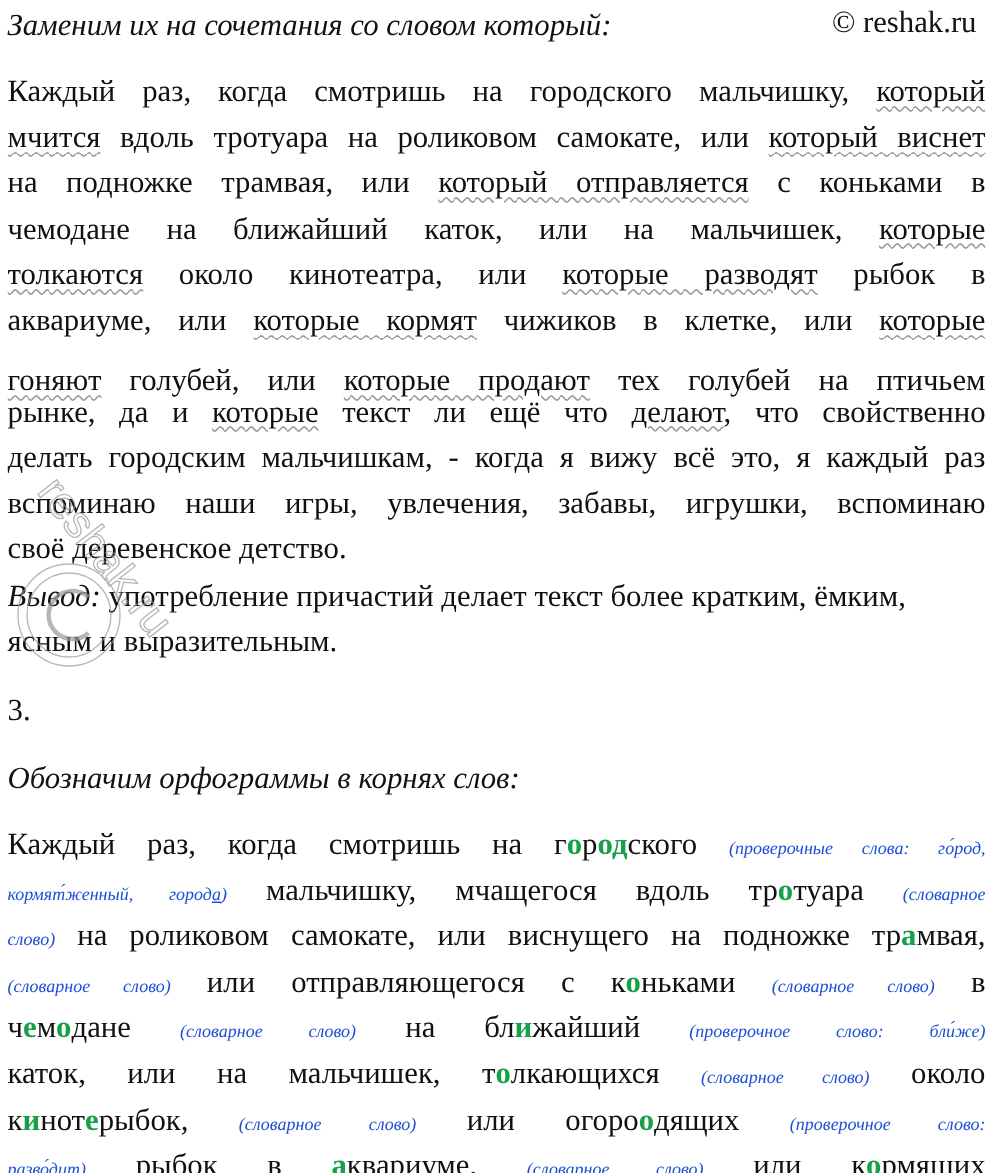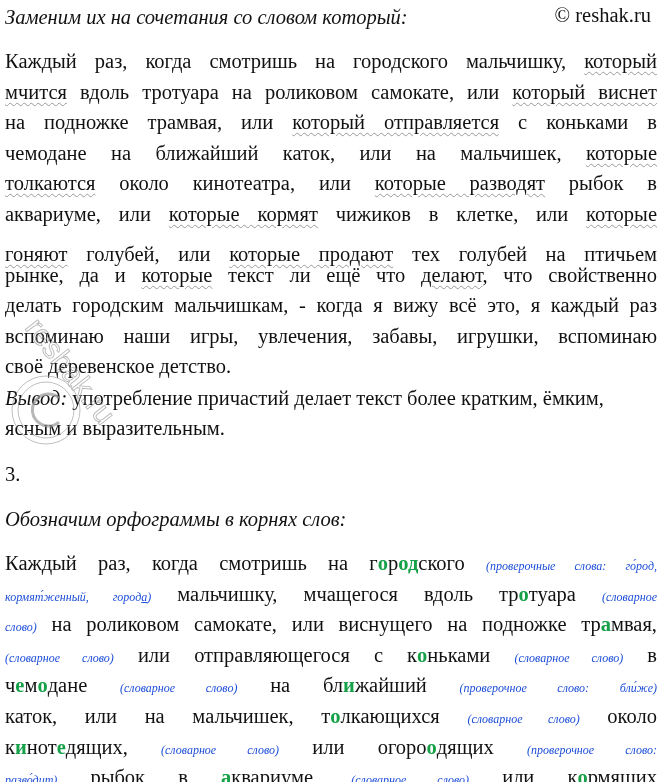--- a/index.html
+++ b/index.html
@@ -45,21 +45,21 @@
   <div class="line" style="top:459px;">3.</div>
   <div class="line it" style="top:504px;">Обозначим орфограммы в корнях слов:</div>
 
   <div id="p2">
       <div class="line just" style="top: 548px;"><span class="">Каждый раз, когда смотришь на г</span><span class="g">о</span><span class="">р</span><span class="g">о</span><span class="g">д</span><span class="">ского </span><span class="hint">(проверочные слова: го́род,</span></div>
       <div class="line just" style="top: 578.6px;"><span class="hint">кормят́женный, город</span><span class="hint ul">а</span><span class="hint">)</span><span class=""> мальчишку, мчащегося вдоль тр</span><span class="g">о</span><span class="">туара </span><span class="hint">(словарное</span></div>
       <div class="line just" style="top: 609.2px;"><span class="hint">слово)</span><span class=""> на роликовом самокате, или виснущего на подножке тр</span><span class="g">а</span><span class="">мвая,</span></div>
       <div class="line just" style="top: 639.8px;"><span class="hint">(словарное слово)</span><span class=""> или отправляющегося с к</span><span class="g">о</span><span class="">ньками </span><span class="hint">(словарное слово)</span><span class=""> в</span></div>
       <div class="line just" style="top: 670.4px;"><span class="">ч</span><span class="g">е</span><span class="">м</span><span class="g">о</span><span class="">дане </span><span class="hint">(словарное слово)</span><span class=""> на бл</span><span class="g">и</span><span class="">жайший </span><span class="hint">(проверочное слово: бли́же)</span></div>
       <div class="line just" style="top: 701px;"><span class="">каток, или на мальчишек, т</span><span class="g">о</span><span class="">лкающихся </span><span class="hint">(словарное слово)</span><span class=""> около</span></div>
-      <div class="line just" style="top: 731.6px;"><span class="">к</span><span class="g">и</span><span class="">нот</span><span class="g">е</span><span class="">дящих, </span><span class="hint">(словарное слово)</span><span class=""> или огоро</span><span class="g">о</span><span class="">дящих </span><span class="hint">(проверочное слово:</span></div>
+      <div class="line just" style="top: 731.6px;"><span class="">к</span><span class="g">и</span><span class="">нот</span><span class="g">е</span><span class="">рыбок, </span><span class="hint">(словарное слово)</span><span class=""> или огоро</span><span class="g">о</span><span class="">дящих </span><span class="hint">(проверочное слово:</span></div>
       <div class="line just" style="top: 762.2px;"><span class="hint">разво́дит)</span><span class=""> рыбок в </span><span class="g">а</span><span class="">квариуме, </span><span class="hint">(словарное слово)</span><span class=""> или к</span><span class="g">о</span><span class="">рмящих</span></div>
     </div>
 </div>
 
 <svg class="wm" viewBox="0 0 150 150">
   <g fill="none" stroke="#9a9a9a" stroke-width="0.9" opacity="0.7">
     <circle cx="42" cy="92" r="34"></circle>
     <circle cx="42" cy="92" r="28"></circle>
     <path d="M55 80 A16 16 0 1 0 55 104" stroke-width="3"></path>
     <text x="0" y="0" transform="translate(20,10) rotate(52)" font-family="Liberation Sans, sans-serif" font-size="30" fill="none" stroke="#9a9a9a">reshak.ru</text>

